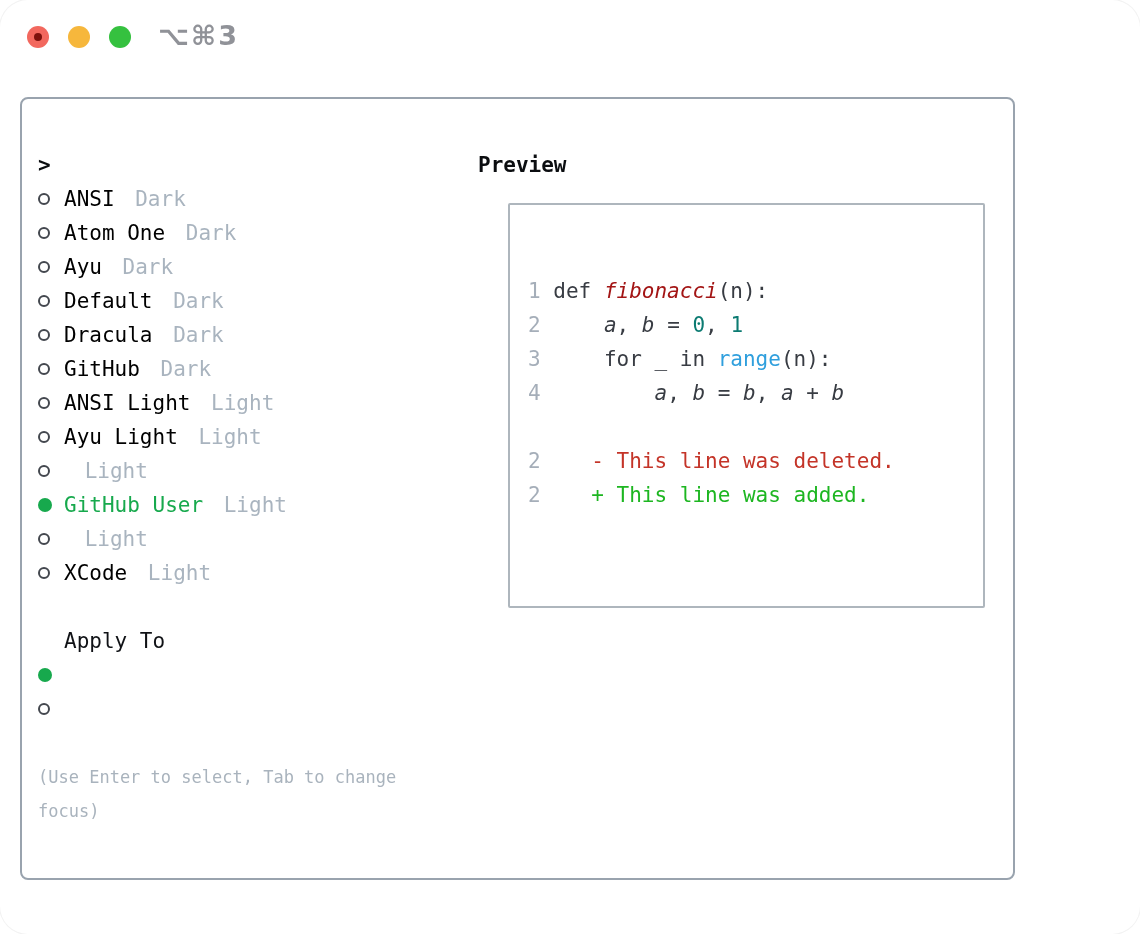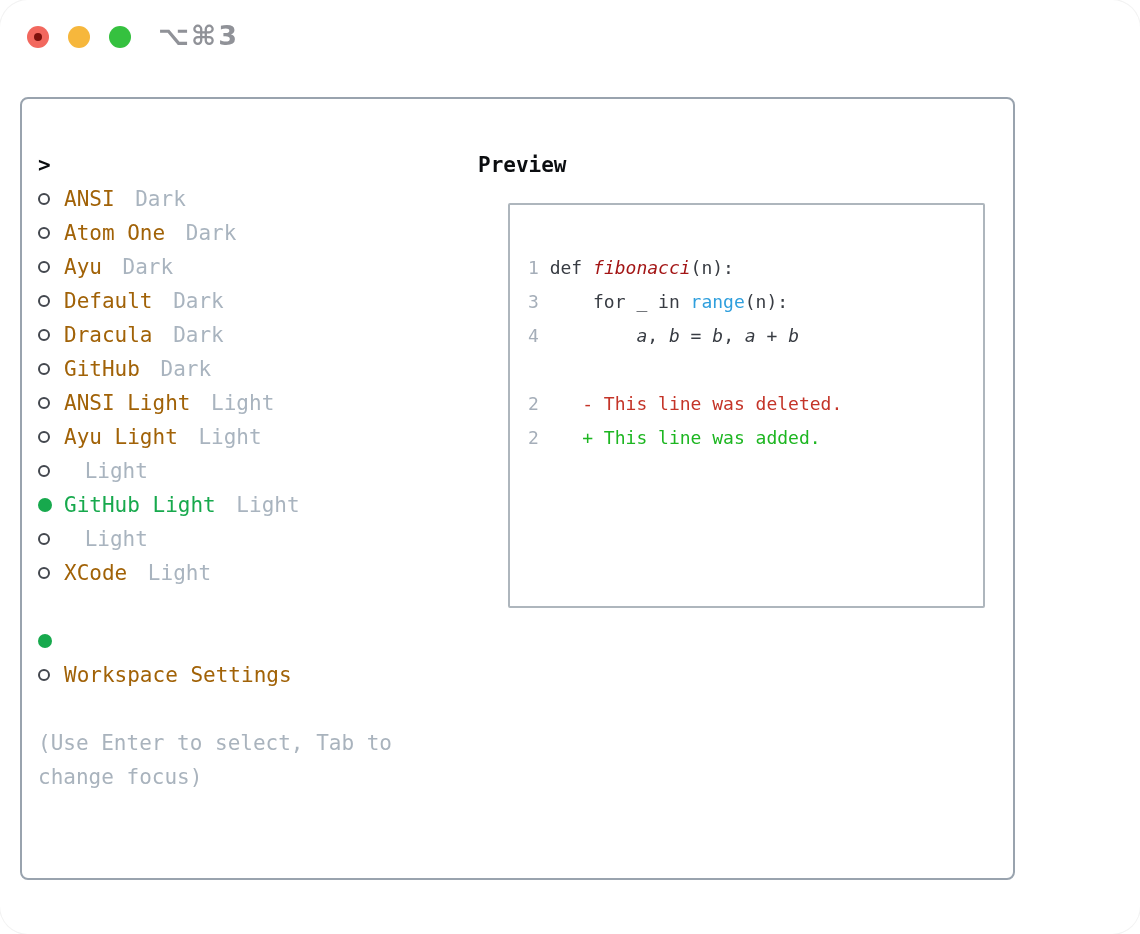--- a/index.html
+++ b/index.html
@@ -30,39 +30,39 @@
   .left-col{
     position:absolute;left:16px;top:49px;width:420px;
     font-size:21px;line-height:34px;color:#33373e;
   }
   .row{white-space:pre;display:flex;align-items:center;height:34px;cursor:pointer;}
   .marker{display:inline-flex;width:26px;flex:0 0 26px;align-items:center;}
   .prompt{font-weight:bold;color:#0b0d10;}
   .radio{width:12px;height:12px;border:2px solid #43474e;border-radius:50%;box-sizing:border-box;}
   .radio.sel{width:14px;height:14px;border:none;background:var(--green,#17a94d);}
   .t-header{font-weight:bold;color:#0b0d10;}
-  .t-name{color:#a16207;}
+  .t-name{color:#000000;}
   .t-name.sel{color:var(--green,#17a94d);}
   .t-tag{color:#a9b4bf;margin-left:8px;}
   .apply-block{margin-top:34px;}
   .apply-header{color:#101216;padding-left:26px;height:34px;line-height:34px;}
   .hint{
     margin-top:34px;color:#a9b3bd;width:420px;
-    font-size:21px;line-height:34px;
+    font-size:17px;line-height:34px;
   }
   
   .preview-title{
     position:absolute;left:456px;top:49px;height:34px;line-height:34px;
     font-size:21px;font-weight:bold;color:#0b0d10;
   }
   .preview-box{
     position:absolute;left:486px;top:104px;width:473px;height:401px;
     border:2px solid #aeb6bd;border-radius:2px;background:#fff;box-sizing:content-box;
   }
-  .code{padding:46px 0 0 18px;font-size:18px;line-height:34px;}
+  .code{padding:69px 0 0 18px;font-size:21px;line-height:34px;}
   .code-line{white-space:pre;height:34px;}
   .ln{color:#a5aeb9;}
   .pl{color:#383c43;}
   .fn{color:#a31515;font-style:italic;}
   .nm{color:#0c7b72;}
   .bi{color:#2f9fdd;}
   .var{color:#383c43;font-style:italic;}
   .ctx{color:#979da4;}
   .del{color:#c43428;}
   .add{color:#1db621;}
@@ -92,40 +92,42 @@
       <div id="theme-list">
           <div class="row"><span class="marker"><span class="radio"></span></span><span class="t-name">ANSI</span><span class="t-tag"> Dark</span></div>
           <div class="row"><span class="marker"><span class="radio"></span></span><span class="t-name">Atom One</span><span class="t-tag"> Dark</span></div>
           <div class="row"><span class="marker"><span class="radio"></span></span><span class="t-name">Ayu</span><span class="t-tag"> Dark</span></div>
           <div class="row"><span class="marker"><span class="radio"></span></span><span class="t-name">Default</span><span class="t-tag"> Dark</span></div>
           <div class="row"><span class="marker"><span class="radio"></span></span><span class="t-name">Dracula</span><span class="t-tag"> Dark</span></div>
           <div class="row"><span class="marker"><span class="radio"></span></span><span class="t-name">GitHub</span><span class="t-tag"> Dark</span></div>
           <div class="row"><span class="marker"><span class="radio"></span></span><span class="t-name">ANSI Light</span><span class="t-tag"> Light</span></div>
           <div class="row"><span class="marker"><span class="radio"></span></span><span class="t-name">Ayu Light</span><span class="t-tag"> Light</span></div>
           <div class="row"><span class="marker"><span class="radio"></span></span><span class="t-tag"> Light</span></div>
-          <div class="row"><span class="marker"><span class="radio sel"></span></span><span class="t-name sel">GitHub Light</span><span class="t-tag"> Light</span></div>
+          <div class="row"><span class="marker"><span class="radio sel"></span></span><span class="t-name sel">GitHub User</span><span class="t-tag"> Light</span></div>
           <div class="row"><span class="marker"><span class="radio"></span></span><span class="t-tag"> Light</span></div>
           <div class="row"><span class="marker"><span class="radio"></span></span><span class="t-name">XCode</span><span class="t-tag"> Light</span></div>
         </div>
 
       <div class="apply-block">
+        <div class="apply-header">Apply To</div>
         <div id="apply-list">
             <div class="row"><span class="marker"><span class="radio sel"></span></span></div>
-            <div class="row"><span class="marker"><span class="radio"></span></span><span class="t-name">Workspace Settings</span></div>
+            <div class="row"><span class="marker"><span class="radio"></span></span></div>
           </div>
       </div>
 
       <div class="hint">(Use Enter to select, Tab to change focus)</div>
     </div>
 
     <div class="preview-title">Preview</div>
 
     <div class="preview-box">
       <div class="code" id="preview-code">
           <div class="code-line"><span class="ln">1</span> <span class="pl">def </span><span class="fn">fibonacci</span><span class="pl">(n):</span></div>
+          <div class="code-line"><span class="ln">2</span> <span class="pl">    </span><span class="var">a</span><span class="pl">, </span><span class="var">b</span><span class="pl"> = </span><span class="nm">0</span><span class="pl">, </span><span class="nm">1</span></div>
           <div class="code-line"><span class="ln">3</span> <span class="pl">    for _ in </span><span class="bi">range</span><span class="pl">(n):</span></div>
           <div class="code-line"><span class="ln">4</span> <span class="pl">        </span><span class="var">a</span><span class="pl">, </span><span class="var">b</span><span class="pl"> = </span><span class="var">b</span><span class="pl">, </span><span class="var">a</span><span class="pl"> + </span><span class="var">b</span></div>
           <div class="code-line"><span class="ln"></span><span class="pl"> </span></div>
           <div class="code-line"><span class="ln">2</span> <span class="del">   - This line was deleted.</span></div>
           <div class="code-line"><span class="ln">2</span> <span class="add">   + This line was added.</span></div>
         </div>
     </div>
 
   </div>
 </div>

